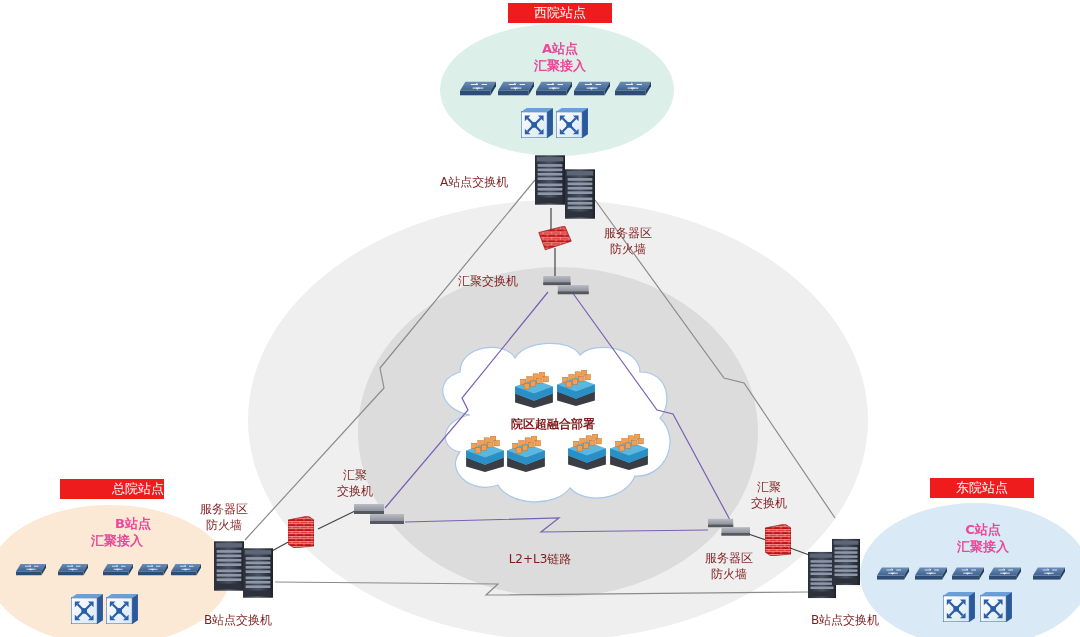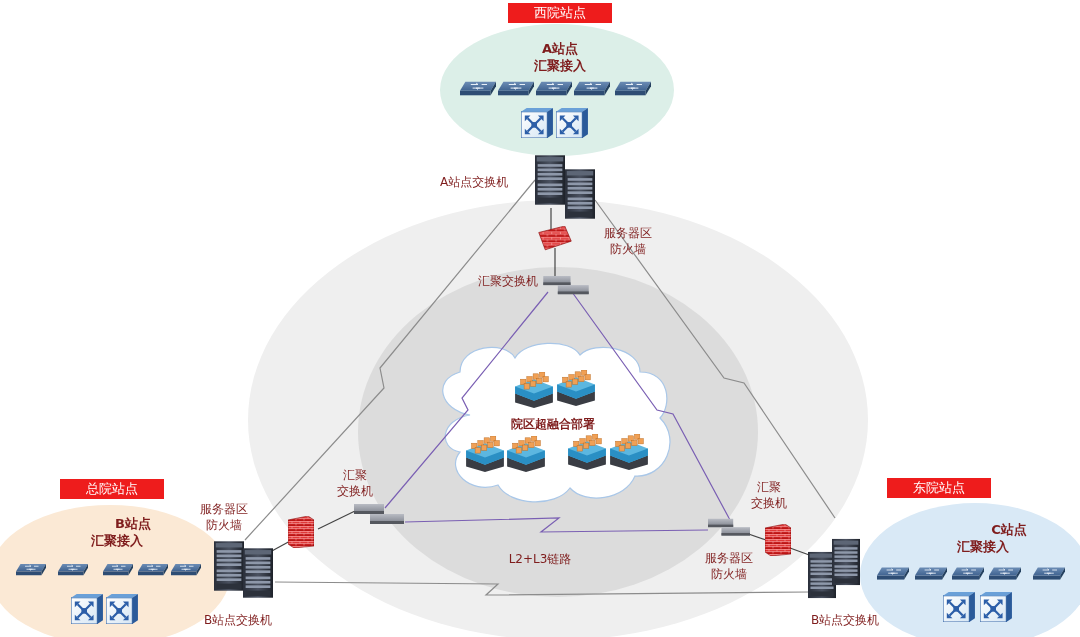--- a/index.html
+++ b/index.html
@@ -1,19 +1,19 @@
 <!DOCTYPE html>
 <html><head>
 <meta charset="utf-8">
 <style>
   html,body{margin:0;padding:0;background:#ffffff;}
   body{width:1080px;height:637px;position:relative;overflow:hidden;font-family:"DejaVu Sans","Liberation Sans",sans-serif;}
   #stage{position:absolute;left:0;top:0;width:1080px;height:587px;}
   .lbl{position:absolute;font-size:12px;color:#7f1d1d;text-align:center;line-height:16px;white-space:nowrap;}
-  .lbl-bold{position:absolute;font-size:13px;font-weight:bold;color:#7f1d1d;text-align:center;line-height:17px;white-space:nowrap;}
+  .lbl-bold{position:absolute;font-size:13px;font-weight:bold;color:#ec4899;text-align:center;line-height:17px;white-space:nowrap;}
   .site-tag{position:absolute;background:#ee1c1c;color:#ffffff;font-size:13px;text-align:center;line-height:20px;height:20px;}
 </style>
 </head>
 <body>
 
 <div id="stage">
 <svg width="1080" height="637" viewBox="0 0 1080 637" xmlns="http://www.w3.org/2000/svg" style="position:absolute;left:0;top:0;">
   <defs>
     <linearGradient id="chassisG" x1="0" y1="0" x2="1" y2="0">
       <stop offset="0" stop-color="#2a2f3a"></stop>
@@ -180,34 +180,34 @@
 
   <use href="#hci" x="515" y="372" width="38" height="36"></use>
   <use href="#hci" x="557" y="370" width="38" height="36"></use>
   <use href="#hci" x="466" y="436" width="38" height="36"></use>
   <use href="#hci" x="507" y="436" width="38" height="36"></use>
   <use href="#hci" x="568" y="434" width="38" height="36"></use>
   <use href="#hci" x="610" y="434" width="38" height="36"></use>
 </svg>
 
 <div class="site-tag" style="left:508px;top:3px;width:104px;">西院站点</div>
-<div class="site-tag" style="left:60px;top:479px;width:104px;">总院站点</div>
-<div class="site-tag" style="left:887px;top:478px;width:104px;">东院站点</div>
+<div class="site-tag" style="left:60px;top:479px;width:104px;text-align:right;">总院站点</div>
+<div class="site-tag" style="left:930px;top:478px;width:104px;">东院站点</div>
 
 <div class="lbl-bold" style="left:520px;top:40px;width:80px;">A站点</div>
 <div class="lbl-bold" style="left:520px;top:57px;width:80px;">汇聚接入</div>
 <div class="lbl-bold" style="left:93px;top:515px;width:80px;">B站点</div>
 <div class="lbl-bold" style="left:77px;top:532px;width:80px;">汇聚接入</div>
-<div class="lbl-bold" style="left:969px;top:521px;width:80px;">C站点</div>
+<div class="lbl-bold" style="left:943px;top:521px;width:80px;">C站点</div>
 <div class="lbl-bold" style="left:943px;top:538px;width:80px;">汇聚接入</div>
 
 <div class="lbl" style="left:440px;top:174px;width:90px;text-align:left;">A站点交换机</div>
 <div class="lbl" style="left:598px;top:225px;width:60px;">服务器区</div>
 <div class="lbl" style="left:598px;top:241px;width:60px;">防火墙</div>
-<div class="lbl" style="left:458px;top:273px;width:80px;text-align:right;">汇聚交换机</div>
+<div class="lbl" style="left:458px;top:273px;width:80px;text-align:left;">汇聚交换机</div>
 
 <div class="lbl" style="left:192px;top:501px;width:64px;">服务器区</div>
 <div class="lbl" style="left:192px;top:517px;width:64px;">防火墙</div>
 <div class="lbl" style="left:330px;top:467px;width:50px;">汇聚</div>
 <div class="lbl" style="left:330px;top:483px;width:50px;">交换机</div>
 <div class="lbl" style="left:193px;top:612px;width:90px;">B站点交换机</div>
 
 <div class="lbl" style="left:744px;top:479px;width:50px;">汇聚</div>
 <div class="lbl" style="left:744px;top:495px;width:50px;">交换机</div>
 <div class="lbl" style="left:697px;top:550px;width:64px;">服务器区</div>

